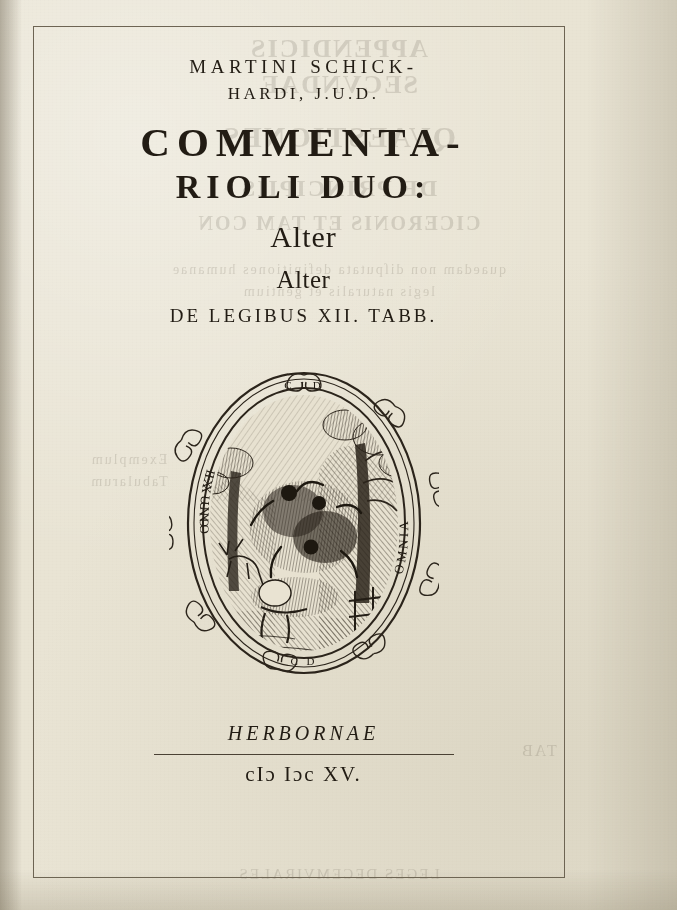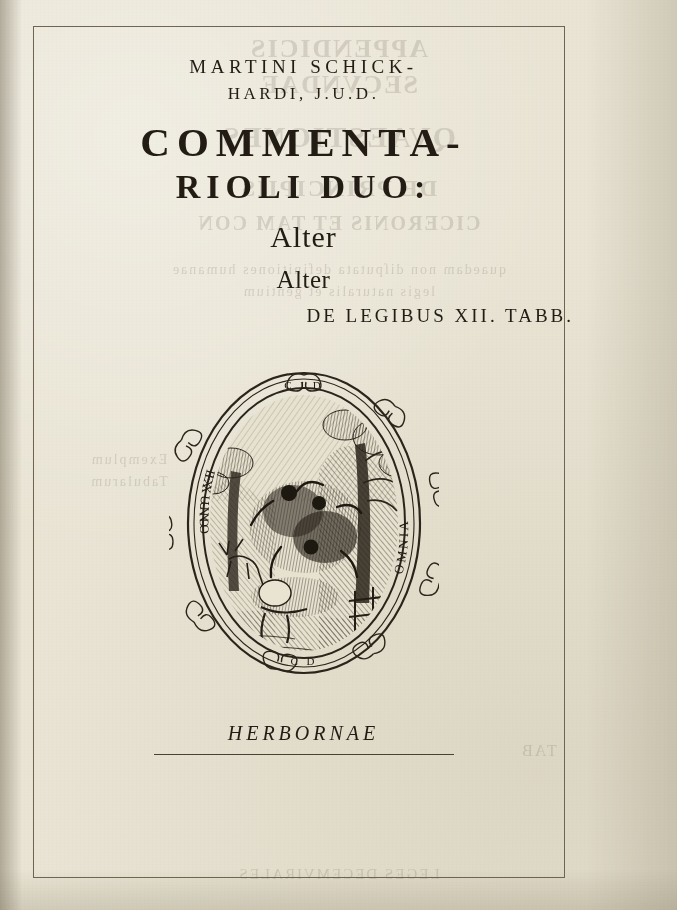--- a/index.html
+++ b/index.html
@@ -152,21 +152,20 @@
   .sub3 {
     margin-top: 12px;
     font-size: 25px;
     letter-spacing: 0.5px;
   }
   .sub4 {
     margin-top: 11px;
     font-size: 19px;
     letter-spacing: 3px;
     text-transform: uppercase;
-    text-align: right;
   }
 
   
   #device {
     margin: 24px auto 0 auto;
     width: 270px;
     height: 345px;
     position: relative;
   }
   #device svg { display: block; }
@@ -388,18 +387,19 @@
           <textPath href="#mottoRightPath" startOffset="4%">OMNIA</textPath>
         </text>
 
         <text x="135" y="38" text-anchor="middle" font-family="Liberation Serif, serif" font-size="11" letter-spacing="3" fill="#221c14">C I D</text>
         <text x="135" y="314" text-anchor="middle" font-family="Liberation Serif, serif" font-size="11" letter-spacing="3" fill="#221c14">C D</text>
       </svg>
     </div>
 
     <span class="ln imprint1">Herbornae</span>
     <div class="rule"></div>
+    <span class="ln imprint3">cIɔ Iɔc XV.</span>
   </div>
 
   <div id="gutter"></div>
   <div id="right-edge"></div>
   <div id="bottom-edge"></div>
 </div>
 
 </body></html>

